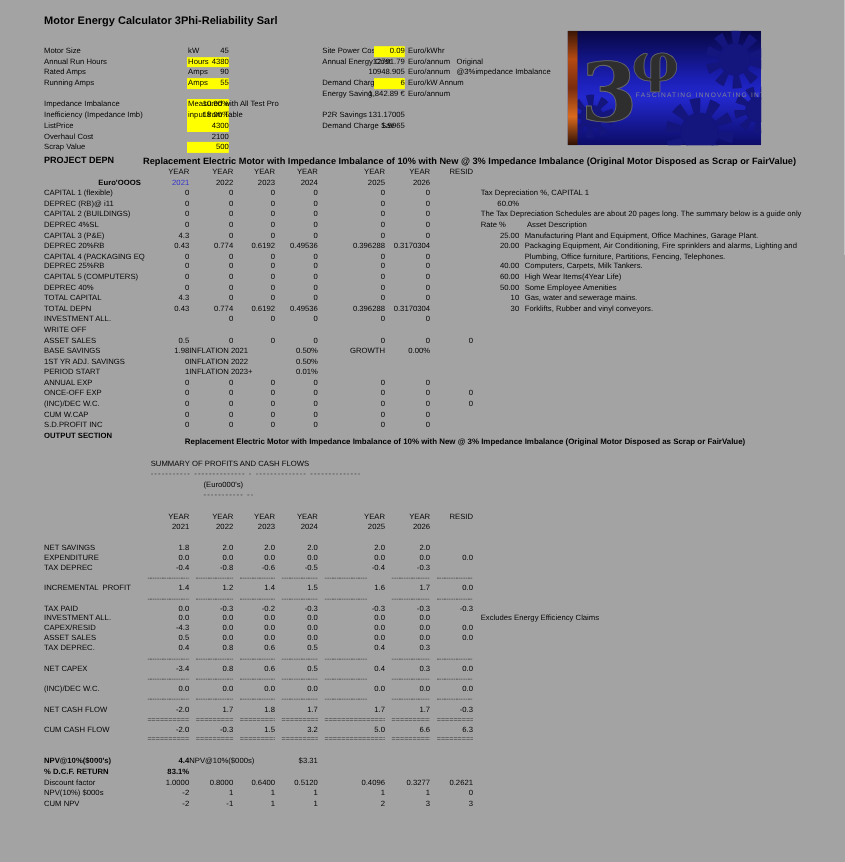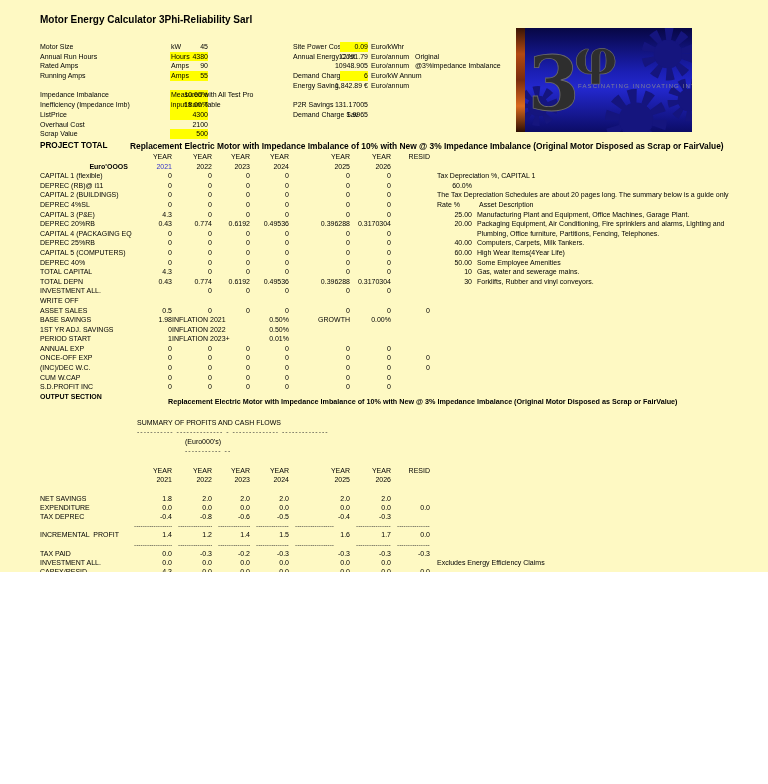--- a/index.html
+++ b/index.html
@@ -1,16 +1,16 @@
 <!DOCTYPE html>
 <html><head>
 <meta charset="utf-8">
 <style>
   html,body{margin:0;padding:0;background:#fff;}
-  .page{position:relative;width:768px;height:572px;background:#fef9c3;overflow:hidden;
+  .page{position:relative;width:768px;height:784px;background:#a3a3a3;overflow:hidden;
         font-family:"Liberation Sans",sans-serif;font-size:7px;color:#000;}
   .b{font-weight:bold;}
   .abs{position:absolute;white-space:nowrap;}
   .main-title{left:40px;top:14px;font-size:10px;font-weight:bold;}
   
   .p-row{position:relative;height:9.7px;line-height:9.7px;white-space:nowrap;}
   .p-lbl{white-space:nowrap;}
   .p-val{position:absolute;top:0;text-align:right;white-space:nowrap;}
   .p-val.hl{background:#ffff00;}
   .p-unit{position:absolute;top:0;white-space:pre;}
@@ -112,21 +112,21 @@
         <circle cx="22" cy="78" r="15" fill="none" stroke-width="10" stroke-dasharray="6 5"></circle>
         <circle cx="22" cy="78" r="10"></circle>
       </g>
       <rect width="9" height="104" fill="url(#lgrust)"></rect>
       <text x="12" y="82" font-family="DejaVu Serif, serif" font-size="74" font-weight="bold" fill="#2e2e2e" stroke="#6a6a6a" stroke-width="0.8">3</text>
       <text x="58" y="46" font-family="DejaVu Serif, serif" font-size="48" font-weight="bold" fill="#2e2e2e" stroke="#6a6a6a" stroke-width="0.7">φ</text>
       <text class="lg-caption" id="logo-caption" x="62" y="60" font-family="Liberation Sans, sans-serif" font-size="6" fill="#8f8f8f" opacity="0.85">FASCINATING INNOVATING INTELLIGENT</text>
     </svg>
   </div>
 
-  <div class="abs proj-lbl">PROJECT TOTAL</div>
+  <div class="abs proj-lbl">PROJECT DEPN</div>
   <div class="abs proj-title">Replacement Electric Motor with Impedance Imbalance of 10% with New @ 3% Impedance Imbalance (Original Motor Disposed as Scrap or FairValue)</div>
 
   <div id="main-table" class="tbl">
       <div class="t-row">
         <span class="lbl"></span>
         <span class="c c1">YEAR</span>
         <span class="c c2">YEAR</span>
         <span class="c c3">YEAR</span>
         <span class="c c4">YEAR</span>
         <span class="c c5">YEAR</span>

